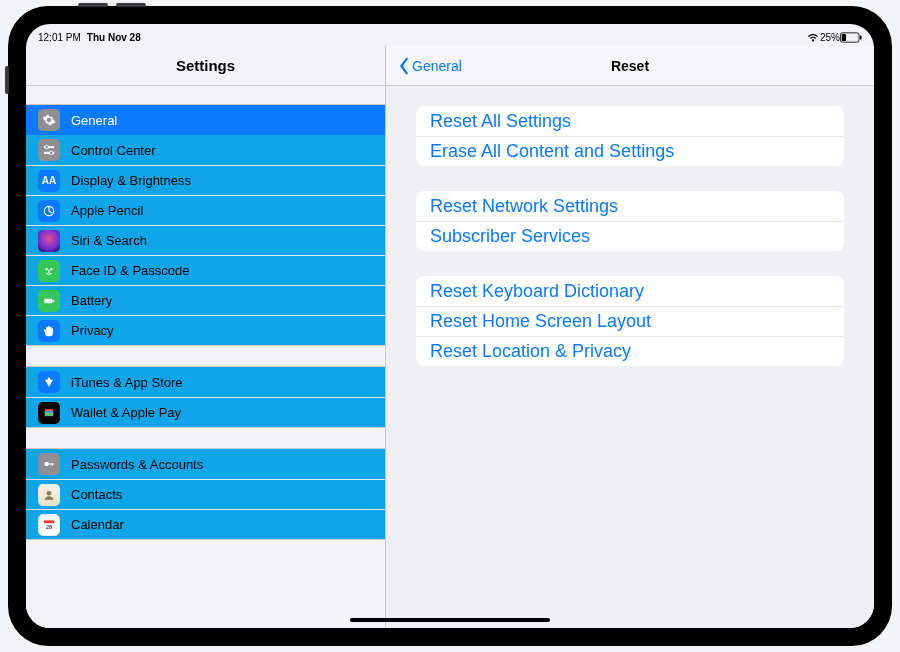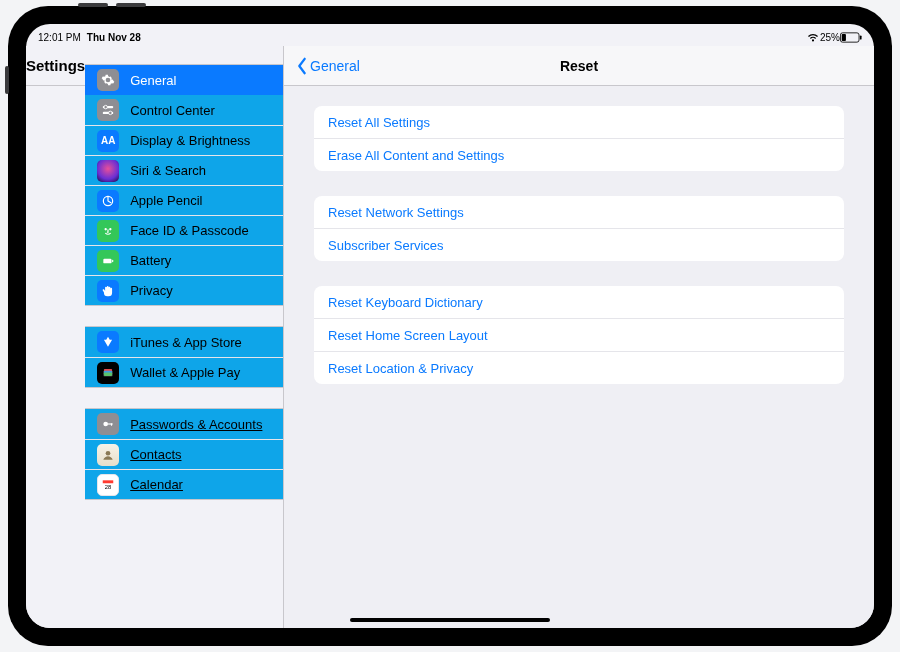--- a/index.html
+++ b/index.html
@@ -25,22 +25,22 @@
   .battery-icon { display: inline-flex; align-items: center; }
   .battery-icon svg { display: block; }
   .wifi-icon svg { display: block; }
 
   .content-area {
     position: absolute; top: 22px; left: 0; right: 0; bottom: 0;
     display: flex;
   }
   
   .sidebar {
-    width: 258px; border-right: 1px solid #c8c7cc; background: #f2f2f7;
-    display: flex; flex-direction: row;
+    width: 360px; border-right: 1px solid #c8c7cc; background: #f2f2f7;
+    display: flex; flex-direction: column;
   }
   .sidebar-header {
     height: 40px; display: flex; align-items: center; justify-content: center;
     font-size: 15px; font-weight: 600; color: #000;
     border-bottom: 1px solid #c8c7cc; background: #f2f2f7;
   }
   .sidebar-list { flex: 1; overflow-y: auto; background: #f2f2f7; }
   .sidebar-group { background: #fff; border-top: 1px solid #c8c7cc; border-bottom: 1px solid #c8c7cc; margin-bottom: 20px; }
   .sidebar-group:first-child { margin-top: 18px; }
   .sidebar-item {
@@ -79,22 +79,22 @@
   .detail-header {
     height: 40px; background: #f7f7f9; border-bottom: 1px solid #c8c7cc;
     display: flex; align-items: center; position: relative; padding: 0 12px;
   }
   .back-btn { display: flex; align-items: center; color: #0a7aff; font-size: 14px; cursor: pointer; }
   .back-btn svg { width: 12px; height: 18px; margin-right: 2px; }
   .detail-title { position: absolute; left: 0; right: 0; text-align: center; font-size: 14px; font-weight: 600; color: #000; pointer-events: none; }
   .detail-body { flex:1; overflow-y: auto; padding: 20px 30px; }
   .detail-group { background: #fff; border-radius: 8px; margin-bottom: 25px; overflow: hidden; }
   .detail-item {
-    height: 30px; display: flex; align-items: center; padding: 16px 14px;
-    font-size: 13px; color: #0a7aff; cursor: pointer;
+    height: 30px; display: flex; align-items: center; padding: 0 14px;
+    font-size: 18px; color: #0a7aff; cursor: pointer;
   }
   .detail-item + .detail-item { border-top: 1px solid #e5e5ea; }
 
   
   .home-indicator { position: absolute; bottom: 6px; left: 50%; transform: translateX(-50%); width: 200px; height: 4px; border-radius: 2px; background: #000; }
 
   
   .dev-btn { position: absolute; background: #3a3a3c; border-radius: 2px; }
   .btn-top1 { top: -3px; left: 70px; width: 30px; height: 4px; }
   .btn-top2 { top: -3px; left: 108px; width: 30px; height: 4px; }
@@ -155,31 +155,31 @@
                     <circle cx="16" cy="17" r="3" fill="#8e8e93" stroke="#fff" stroke-width="1.5"></circle>
                   </svg>
               </span>
               <span>Control Center</span>
             </div>
             <div class="sidebar-item">
               <span class="ic ic-display" style="font-weight:700;font-size:10px;">AA</span>
               <span>Display &amp; Brightness</span>
             </div>
             <div class="sidebar-item">
-              <span class="ic ic-siri"></span>
-              <span>Siri &amp; Search</span>
-            </div>
-            <div class="sidebar-item">
               <span class="ic ic-pencil">
                 <svg viewBox="0 0 24 24" fill="none" stroke="#fff" stroke-width="2">
                     <circle cx="12" cy="12" r="8"></circle>
                     <path d="M12 4v8l5 3" stroke-linecap="round"></path>
                   </svg>
               </span>
               <span>Apple Pencil</span>
+            </div>
+            <div class="sidebar-item">
+              <span class="ic ic-siri"></span>
+              <span>Siri &amp; Search</span>
             </div>
             <div class="sidebar-item">
               <span class="ic ic-faceid">
                 <svg viewBox="0 0 24 24" fill="none" stroke="#fff" stroke-width="2" stroke-linecap="round">
                     <circle cx="8" cy="9" r="1" fill="#fff"></circle>
                     <circle cx="16" cy="9" r="1" fill="#fff"></circle>
                     <path d="M12 10v4h-1"></path>
                     <path d="M8 16c1 1 2 1.5 4 1.5s3-.5 4-1.5"></path>
                   </svg>
               </span>
@@ -219,21 +219,21 @@
                     <rect x="4" y="8" width="16" height="10" rx="2" fill="#444"></rect>
                     <rect x="5" y="5" width="14" height="6" rx="1.5" fill="#e24a4a"></rect>
                     <rect x="5" y="8" width="14" height="6" rx="1.5" fill="#3f9ae0"></rect>
                     <rect x="5" y="11" width="14" height="6" rx="1.5" fill="#5bc26a"></rect>
                   </svg>
               </span>
               <span>Wallet &amp; Apple Pay</span>
             </div>
           </div>
 
-          <div class="sidebar-group" style="margin-bottom:0;text-decoration:underline;">
+          <div class="sidebar-group" style="margin-bottom:0;">
             <div class="sidebar-item">
               <span class="ic ic-pw">
                 <svg viewBox="0 0 24 24" fill="#fff">
                     <circle cx="8" cy="12" r="4"></circle>
                     <rect x="11" y="11" width="9" height="2"></rect>
                     <rect x="17" y="11" width="2" height="4"></rect>
                   </svg>
               </span>
               <span>Passwords &amp; Accounts</span>
             </div>

